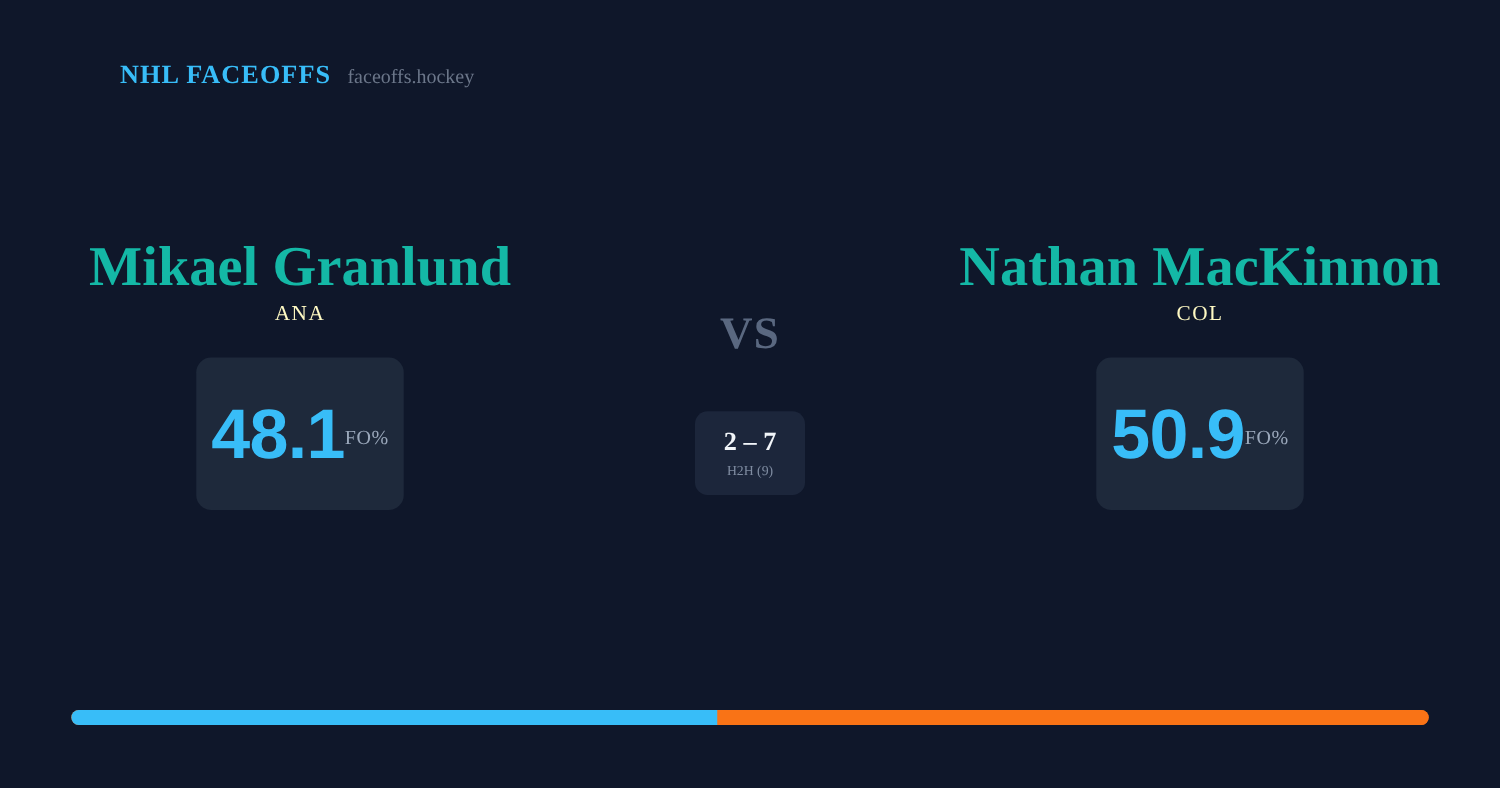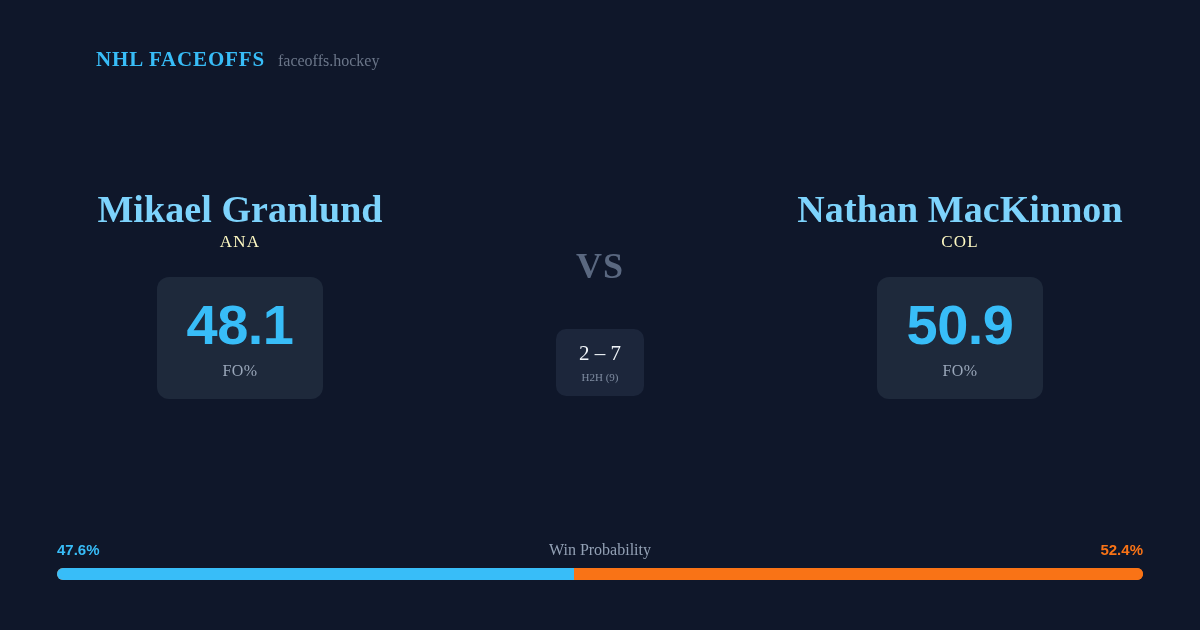--- a/index.html
+++ b/index.html
@@ -54,23 +54,23 @@
 
   .side {
     width: 480px;
     display: flex;
     flex-direction: column;
     align-items: center;
   }
 
   .player-name {
     font-family: "Liberation Serif", serif;
-    font-size: 38px;
-    font-weight: bold;
-    color: #7dd3fc;
+    font-size: 45px;
+    font-weight: bold;
+    color: #14b8a6;
     line-height: 1.22;
     white-space: nowrap;
     letter-spacing: 0.002em;
   }
 
   .team-abbr {
     margin-top: 0;
     font-family: "Liberation Serif", serif;
     font-size: 17px;
     font-weight: normal;
@@ -78,21 +78,21 @@
     color: #fef9c3;
   }
 
   .stat-card {
     margin-top: 25px;
     width: 166px;
     height: 122px;
     background: #1e293b;
     border-radius: 12px;
     display: flex;
-    flex-direction: column;
+    flex-direction: row;
     align-items: center;
     justify-content: center;
   }
   .stat-value {
     font-family: "Liberation Sans", sans-serif;
     font-size: 56px;
     font-weight: bold;
     color: #38bdf8;
     line-height: 1;
     letter-spacing: -0.01em;
@@ -129,21 +129,21 @@
     background: #1c263b;
     border-radius: 10px;
     display: flex;
     flex-direction: column;
     align-items: center;
     justify-content: center;
   }
   .h2h-score {
     font-family: "Liberation Serif", serif;
     font-size: 21px;
-    font-weight: normal;
+    font-weight: bold;
     color: #f1f5f9;
     line-height: 1;
     white-space: nowrap;
   }
   .h2h-label {
     margin-top: 7px;
     font-family: "Liberation Serif", serif;
     font-size: 11px;
     color: #7f8ca1;
     white-space: nowrap;
@@ -230,22 +230,17 @@
     <div class="team-abbr">COL</div>
     <div class="stat-card">
       <div class="stat-value" style="color: rgb(56, 189, 248);">50.9</div>
       <div class="stat-label">FO%</div>
     </div>
   </div>
 
 </div>
 
 <div class="winprob">
-  <div class="winprob-row">
-    <span class="wp-left" style="color: rgb(56, 189, 248);">47.6%</span>
-    <span class="wp-title">Win Probability</span>
-    <span class="wp-right" style="color: rgb(249, 115, 22);">52.4%</span>
-  </div>
   <div class="wp-bar">
     <div class="wp-fill-left" style="width: 47.6%; background: rgb(56, 189, 248);"></div>
     <div class="wp-fill-right" style="background: rgb(249, 115, 22);"></div>
   </div>
 </div>
 
 </body></html>

